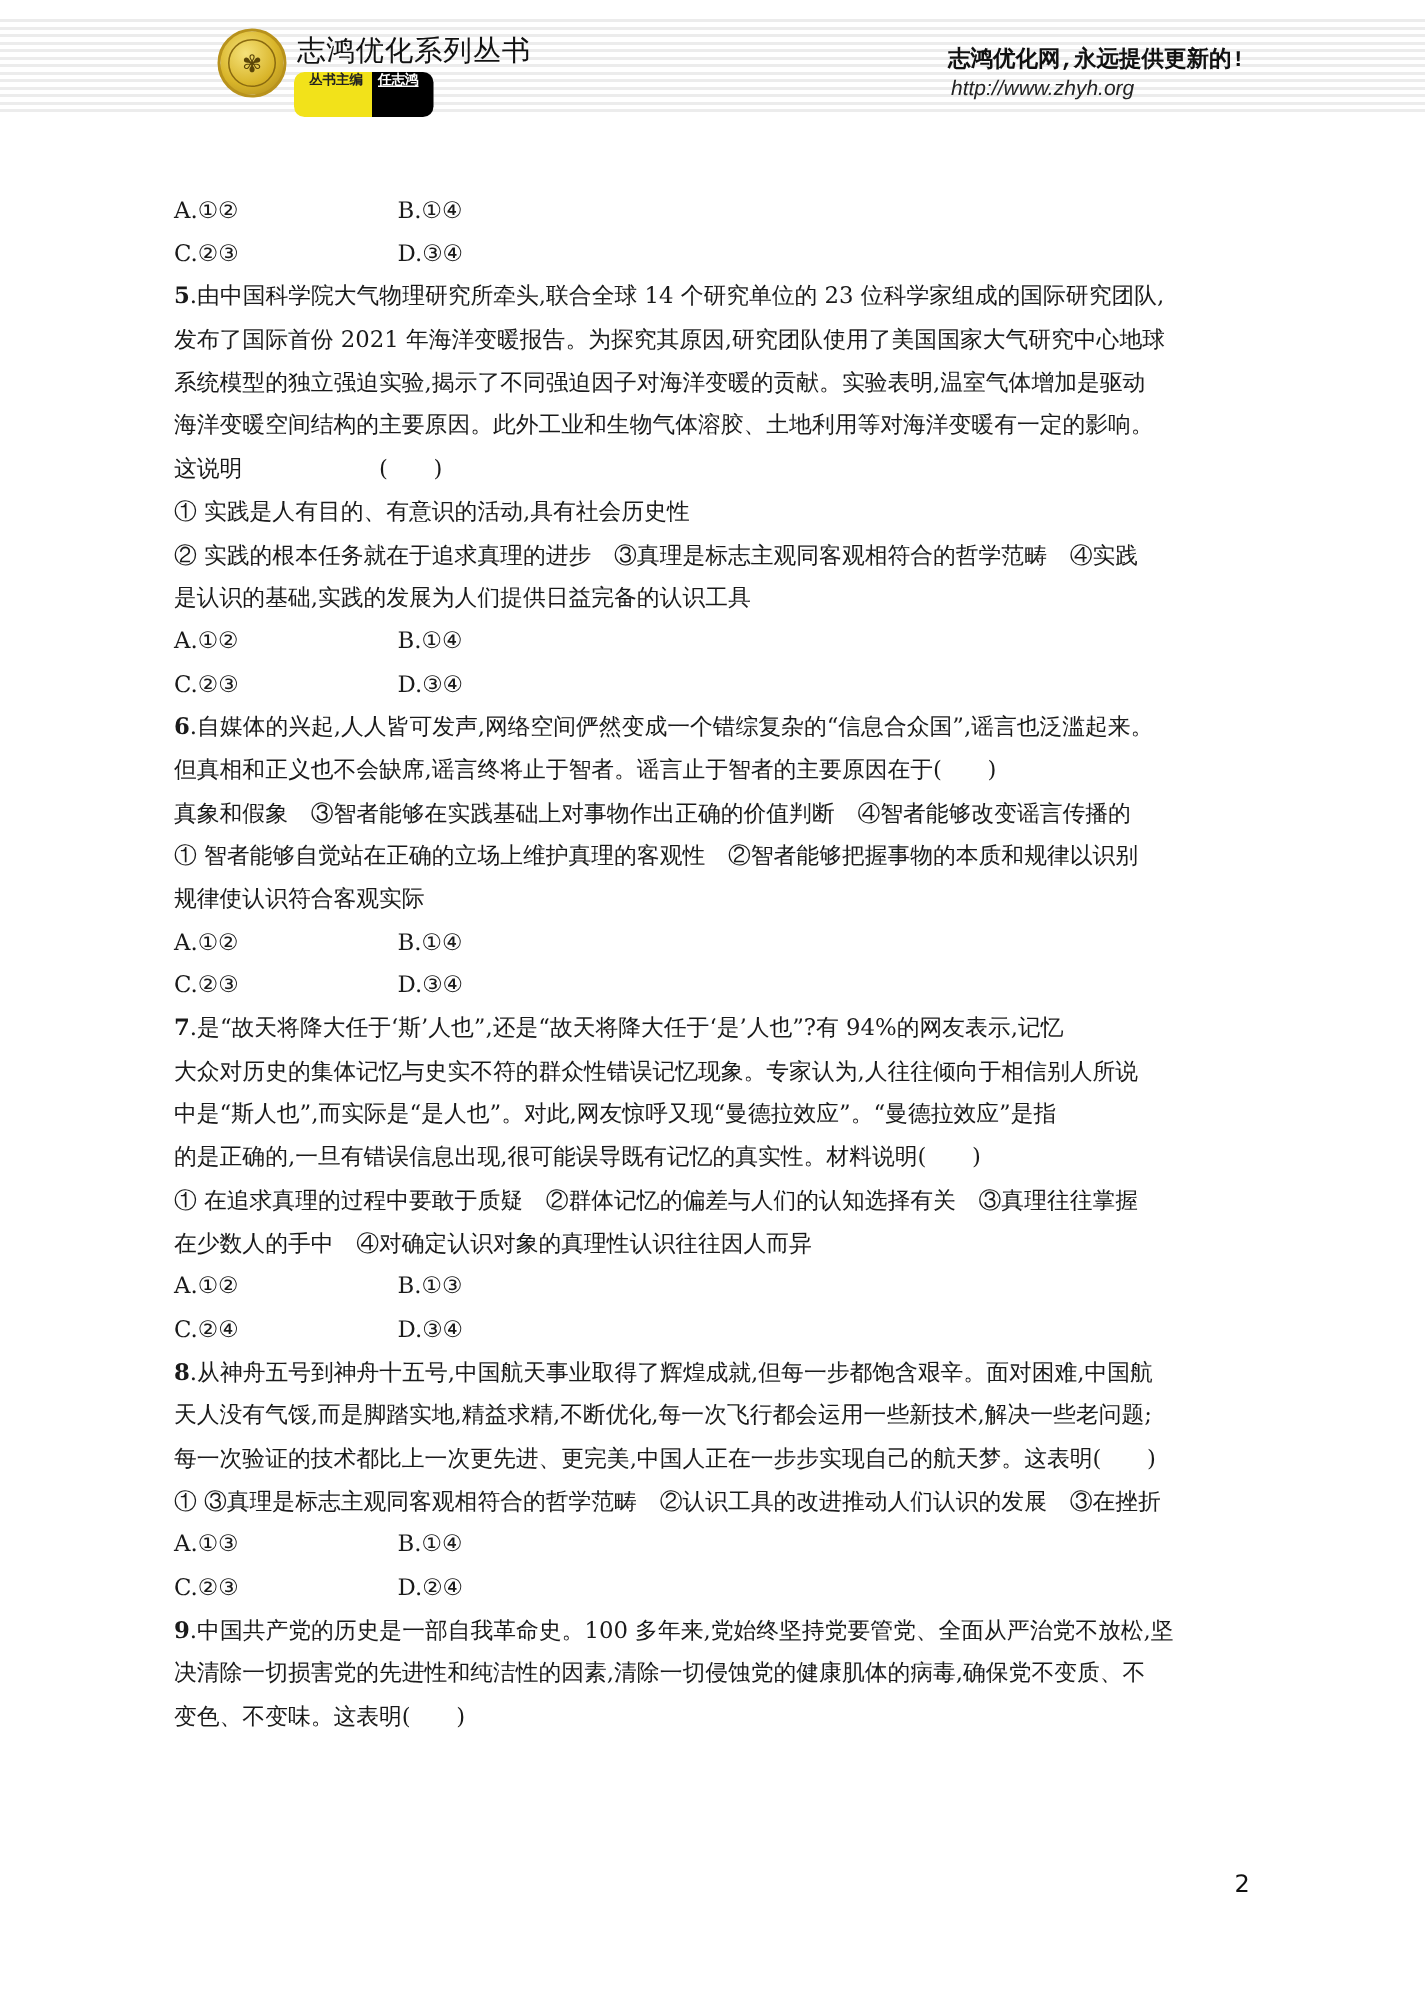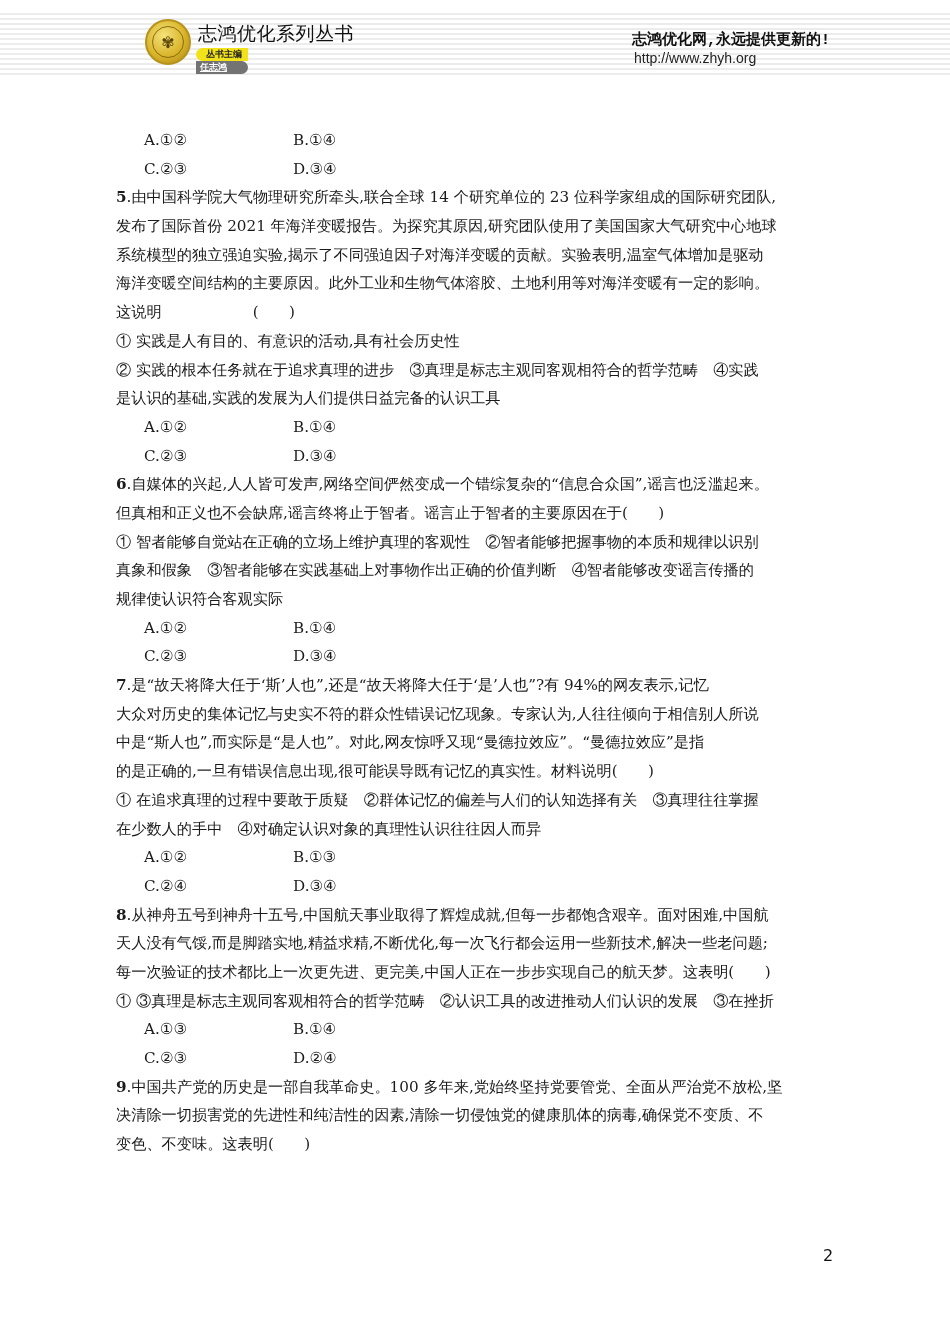--- a/index.html
+++ b/index.html
@@ -21,45 +21,45 @@
     width: 30px; height: 30px; border-radius: 50%; border: 1px solid #8a6a10;
     display: flex; align-items: center; justify-content: center;
     font-size: 16px; color: #5a4508; font-family: "DejaVu Sans", sans-serif;
   }
   .series-title {
     position: absolute; left: 198px; top: 21px; font-size: 19px; font-weight: normal;
     font-family: "DejaVu Sans", sans-serif; color: #111; letter-spacing: 0.5px;
   }
   .editor-tag {
     position: absolute; left: 196px; top: 48px; height: 30px; display: flex;
-    font-family: "DejaVu Sans", sans-serif; font-size: 9px; font-weight: bold; flex-direction: column;
+    font-family: "DejaVu Sans", sans-serif; font-size: 9px; font-weight: bold;
   }
   .editor-role {
     background: #f2e21a; color: #222; padding: 0 6px 0 10px; border-radius: 7px 0 0 7px;
     line-height: 13px;
   }
   .editor-name {
-    background: #737373; color: #fff; padding: 0 10px 0 4px; border-radius: 0 7px 7px 0;
+    background: #000000; color: #fff; padding: 0 10px 0 4px; border-radius: 0 7px 7px 0;
     line-height: 13px;
     text-decoration: underline;
   }
   .slogan {
     position: absolute; left: 632px; top: 30px; font-size: 15px; font-weight: bold;
     font-family: Liberation Mono, monospace; color: #111;
   }
   .site-url {
     position: absolute; left: 634px; top: 50px; font-size: 14px;
-    font-family: "Liberation Sans", sans-serif; color: #222;
+    font-family: "Liberation Sans", sans-serif; color: #222; font-style: italic;
   }
   .content {
     position: absolute; left: 116px; top: 126px; width: 720px;
     font-size: 15.2px; line-height: 28.7px;
   }
   .line { white-space: nowrap; height: 28.7px; }
-  .opt-row { display: flex; height: 28.7px; margin-left: 28px; }
+  .opt-row { display: flex; height: 28.7px; }
   .opt { width: 149px; white-space: nowrap; }
   .qnum { font-weight: bold; }
   .page-number {
     position: absolute; left: 823px; top: 1246px; font-size: 16px;
     font-family: "DejaVu Sans", sans-serif; color: #111;
   }
 </style>
 </head>
 <body>
 
@@ -101,22 +101,22 @@
     </div>
     <div class="opt-row">
       <span class="opt">C.②③</span>
       <span class="opt">D.③④</span>
     </div>
   </div>
 
   <div>
     <div class="line"><span class="qnum">6</span><span>.自媒体的兴起,人人皆可发声,网络空间俨然变成一个错综复杂的“信息合众国”,谣言也泛滥起来。</span></div>
     <div class="line">但真相和正义也不会缺席,谣言终将止于智者。谣言止于智者的主要原因在于(　　)</div>
+    <div class="line">真象和假象　③智者能够在实践基础上对事物作出正确的价值判断　④智者能够改变谣言传播的</div>
     <div class="line">① 智者能够自觉站在正确的立场上维护真理的客观性　②智者能够把握事物的本质和规律以识别</div>
-    <div class="line">真象和假象　③智者能够在实践基础上对事物作出正确的价值判断　④智者能够改变谣言传播的</div>
     <div class="line">规律使认识符合客观实际</div>
     <div class="opt-row">
       <span class="opt">A.①②</span>
       <span class="opt">B.①④</span>
     </div>
     <div class="opt-row">
       <span class="opt">C.②③</span>
       <span class="opt">D.③④</span>
     </div>
   </div>

